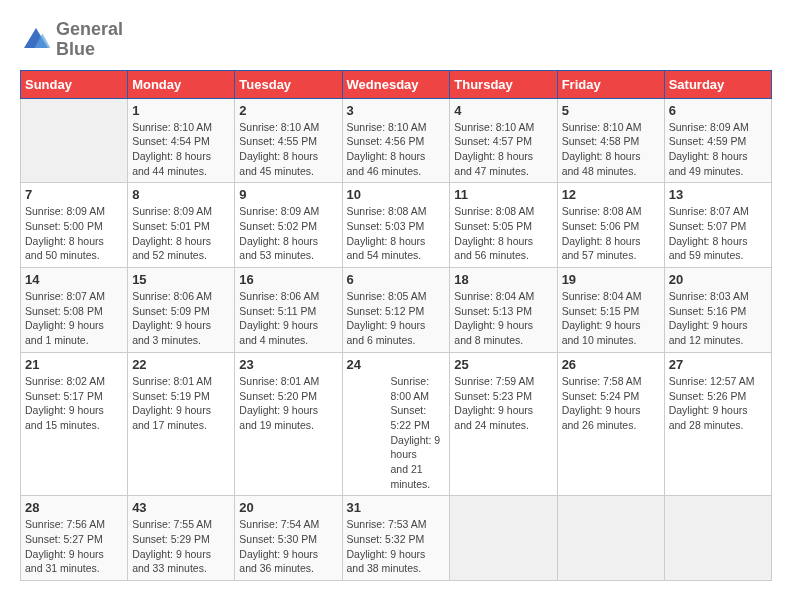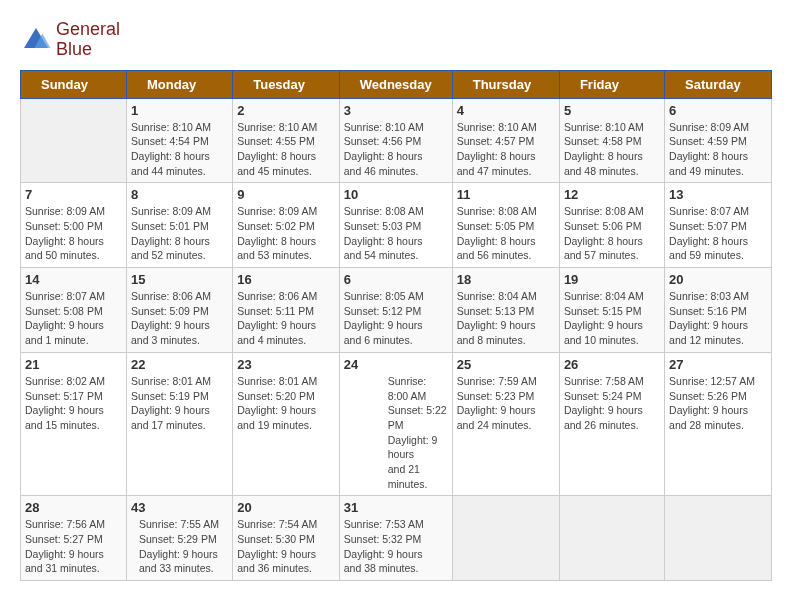--- a/index.html
+++ b/index.html
@@ -16,22 +16,22 @@
       align-items: flex-start;
       margin-bottom: 10px;
     }
     .logo {
       display: flex;
       align-items: center;
       gap: 4px;
     }
     .logo-text {
       font-size: 18px;
-      font-weight: normal;
-      color: #7f1d1d;
+      font-weight: bold;
+      color: #737373;
       line-height: 1.1;
     }
     .logo-text span { display: block; }
     .logo-icon {
       width: 32px;
       height: 32px;
     }
     .title-block { text-align: right; }
     .month-title {
       font-size: 36px;
@@ -41,23 +41,23 @@
     .location-title {
       font-size: 16px;
       color: #555;
     }
     table {
       width: 100%;
       border-collapse: collapse;
       font-size: 11px;
     }
     thead tr th {
-      background-color: #a16207;
+      background-color: #ef4444;
       color: #fff;
-      padding: 6px 20px;
+      padding: 6px 4px;
       text-align: left;
       font-size: 13px;
       font-weight: bold;
       border: 1px solid #2a5aab;
     }
     tbody tr td {
       border: 1px solid #ccc;
       vertical-align: top;
       padding: 4px;
       height: 80px;
@@ -308,21 +308,21 @@
       <tr>
         <td>
           <div class="day-number">28</div>
           <div class="day-info" style="white-space: pre-line;">Sunrise: 7:56 AM
 Sunset: 5:27 PM
 Daylight: 9 hours
 and 31 minutes.</div>
         </td>
         <td>
           <div class="day-number">43</div>
-          <div class="day-info" style="white-space: pre-line; margin-left: 8px;">Sunrise: 7:55 AM
+          <div class="day-info" style="white-space: pre-line;">Sunrise: 7:55 AM
 Sunset: 5:29 PM
 Daylight: 9 hours
 and 33 minutes.</div>
         </td>
         <td>
           <div class="day-number">20</div>
           <div class="day-info" style="white-space: pre-line;">Sunrise: 7:54 AM
 Sunset: 5:30 PM
 Daylight: 9 hours
 and 36 minutes.</div>

